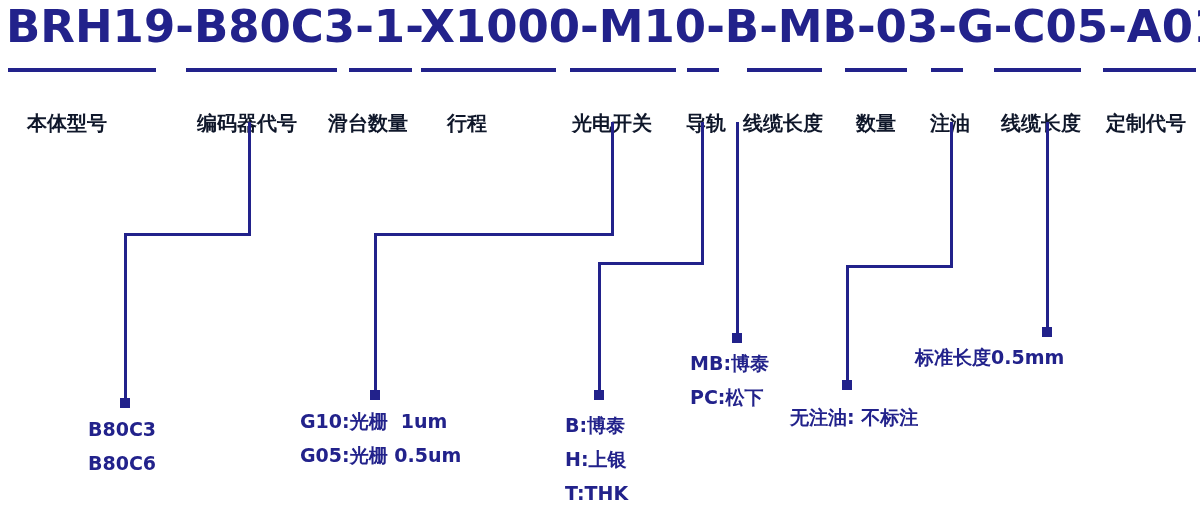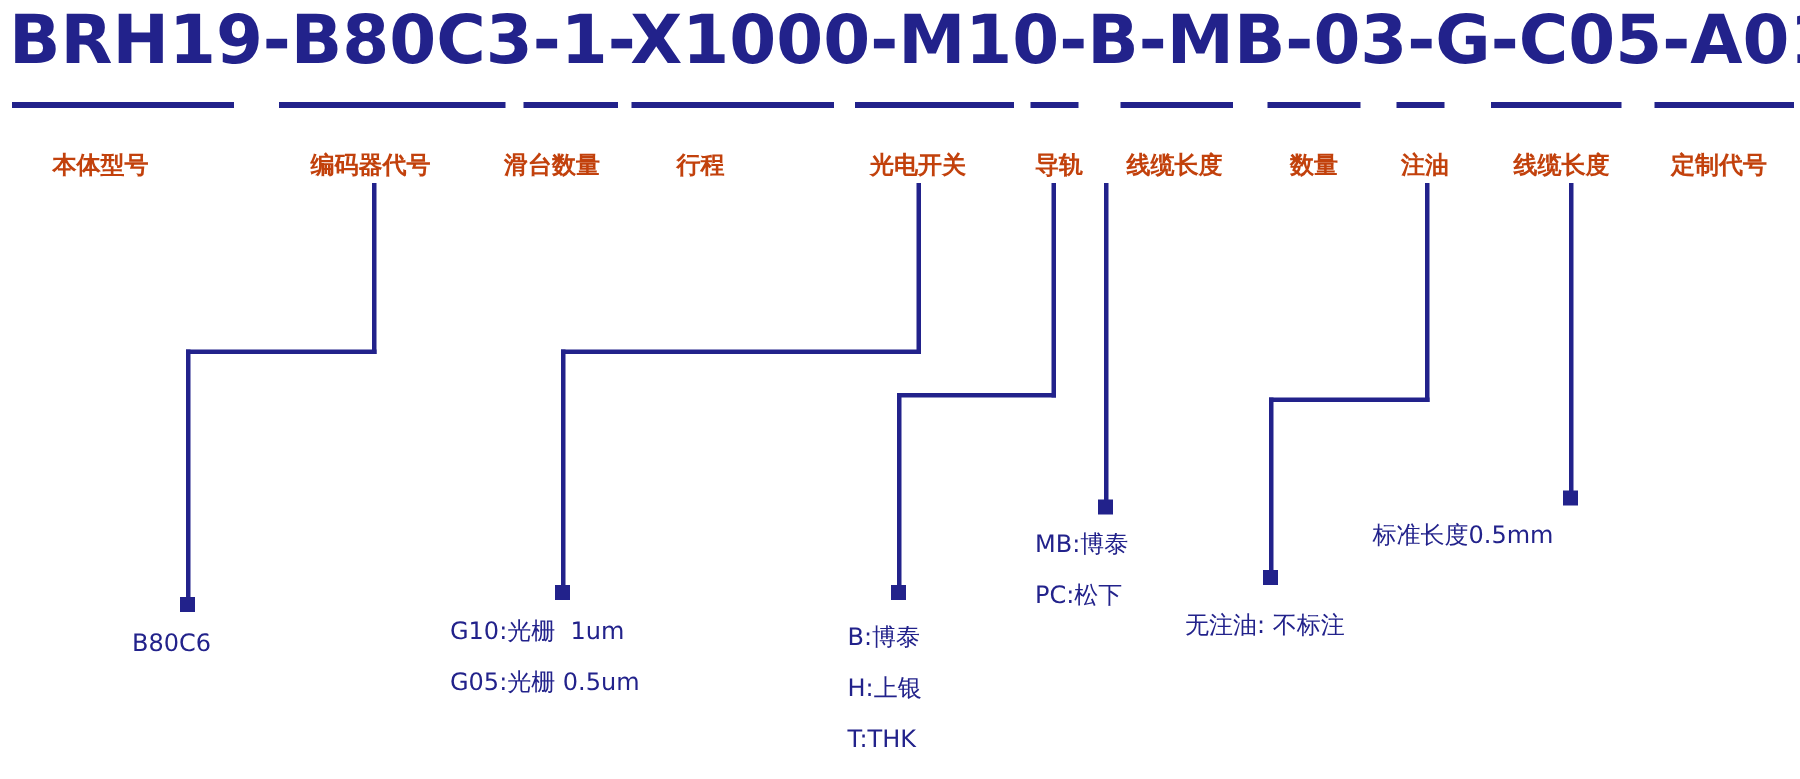--- a/index.html
+++ b/index.html
@@ -27,47 +27,47 @@
     letter-spacing: 0px;
   }
   .bar {
     position: absolute;
     top: 68px;
     height: 4px;
     background: #22228b;
   }
   .seg-label {
     position: absolute;
-    top: 100px;
+    top: 110px;
     transform: translateX(-50%);
-    font-size: 16px;
+    font-size: 20px;
     font-weight: bold;
     white-space: nowrap;
-    color: #c2410c;
+    color: #0f172a;
   }
   .vline {
     position: absolute;
     width: 3px;
     background: #22228b;
   }
   .hline {
     position: absolute;
     height: 3px;
     background: #22228b;
   }
   .endpoint {
     position: absolute;
     width: 10px;
     height: 10px;
     background: #22228b;
   }
   .note {
     position: absolute;
-    font-size: 16px;
-    font-weight: normal;
+    font-size: 19px;
+    font-weight: bold;
     color: #22228b;
   }
   .note-line {
     line-height: 34px;
     white-space: pre;
   }
 </style>
 </head>
 <body>
 
@@ -119,20 +119,21 @@
 
   <div class="vline" style="left:950px;top:122px;height:146px"></div>
   <div class="hline" style="left:846px;top:265px;width:107px"></div>
   <div class="vline" style="left:846px;top:265px;height:117px"></div>
   <div class="endpoint" style="left:842px;top:380px"></div>
 
   <div class="vline" style="left:1046px;top:122px;height:207px"></div>
   <div class="endpoint" style="left:1042px;top:327px"></div>
 
   <div class="note" style="left:88px;top:412px">
+    <div class="note-line">B80C3</div>
     <div class="note-line">B80C6</div>
   </div>
 
   <div class="note" style="left:300px;top:404px">
     <div class="note-line">G10:光栅  1um</div>
     <div class="note-line">G05:光栅 0.5um</div>
   </div>
 
   <div class="note" style="left:565px;top:408px">
     <div class="note-line">B:博泰</div>

